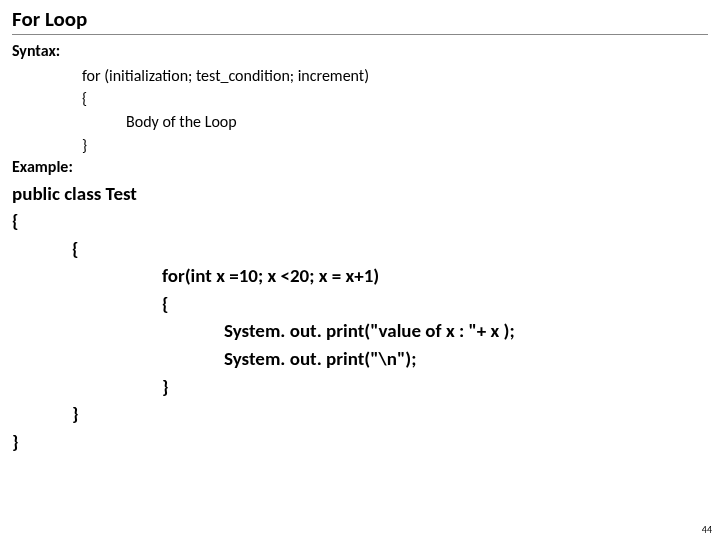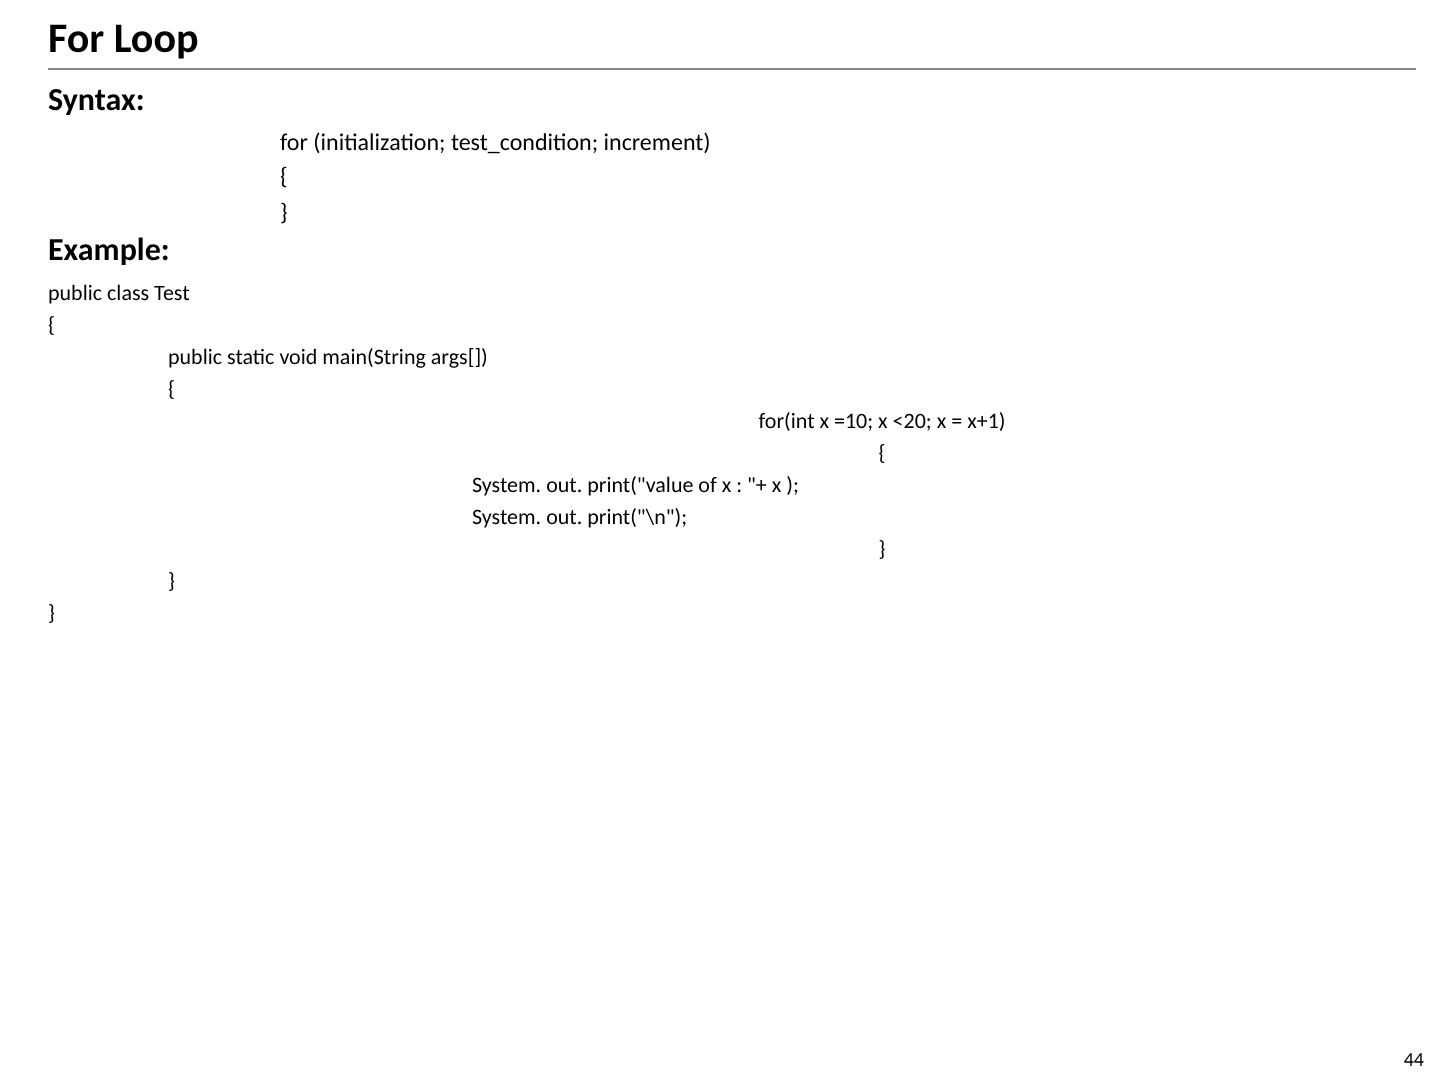--- a/index.html
+++ b/index.html
@@ -7,21 +7,21 @@
     padding: 0;
     width: 720px;
     height: 540px;
     background: #ffffff;
     font-family: Calibri, "Segoe UI", Arial, sans-serif;
     color: #000;
     position: relative;
     overflow: hidden;
   }
   .page {
-    padding: 6px 12px 0 24px;
+    padding: 6px 12px 0 12px;
     box-sizing: border-box;
     width: 720px;
     height: 540px;
     position: relative;
     border-radius: 24px;
   }
   .title {
     font-size: 21px;
     font-weight: 700;
     border-bottom: 1px solid #888;
@@ -32,33 +32,34 @@
     font-size: 14.5px;
     line-height: 1.25;
     margin-bottom: 6px;
   }
   .label {
     font-size: 16px;
     font-weight: 700;
     margin-bottom: 4px;
   }
   .syntax-block {
-    margin-left: 116px;
-    font-size: 12px;
+    margin-left: 70px;
+    font-size: 16px;
     line-height: 1.45;
   }
   .syntax-body {
     margin-left: 44px;
   }
   .ex-line {
-    font-size: 11px;
+    font-size: 19px;
     line-height: 1.45;
+    font-weight: bold;
   }
   .indent1 { margin-left: 60px; }
-  .indent2 { margin-left: 150px; text-align: center; }
+  .indent2 { margin-left: 150px; }
   .indent3 { margin-left: 212px; }
   .pagenum {
     position: absolute;
     bottom: 4px;
     right: 8px;
     font-size: 10px;
     color: #000;
   }
 </style>
 </head>
@@ -67,29 +68,29 @@
 <div class="page">
 
   <div class="title">For Loop</div>
 
 
   <div class="label">Syntax:</div>
 
   <div class="syntax-block">
     <div>for (initialization; test_condition; increment)</div>
     <div>{</div>
+    <div class="syntax-body">Body of the Loop</div>
     <div>}</div>
   </div>
 
   <div class="label">Example:</div>
 
   <div>
     <div class="ex-line">public class Test</div>
     <div class="ex-line">{</div>
-    <div class="ex-line indent1">public static void main(String args[])</div>
     <div class="ex-line indent1">{</div>
     <div class="ex-line indent2">for(int x =10; x &lt;20; x = x+1)</div>
     <div class="ex-line indent2">{</div>
     <div class="ex-line indent3">System. out. print("value of x : "+ x );</div>
     <div class="ex-line indent3">System. out. print("\n");</div>
     <div class="ex-line indent2">}</div>
     <div class="ex-line indent1">}</div>
     <div class="ex-line">}</div>
   </div>
 

